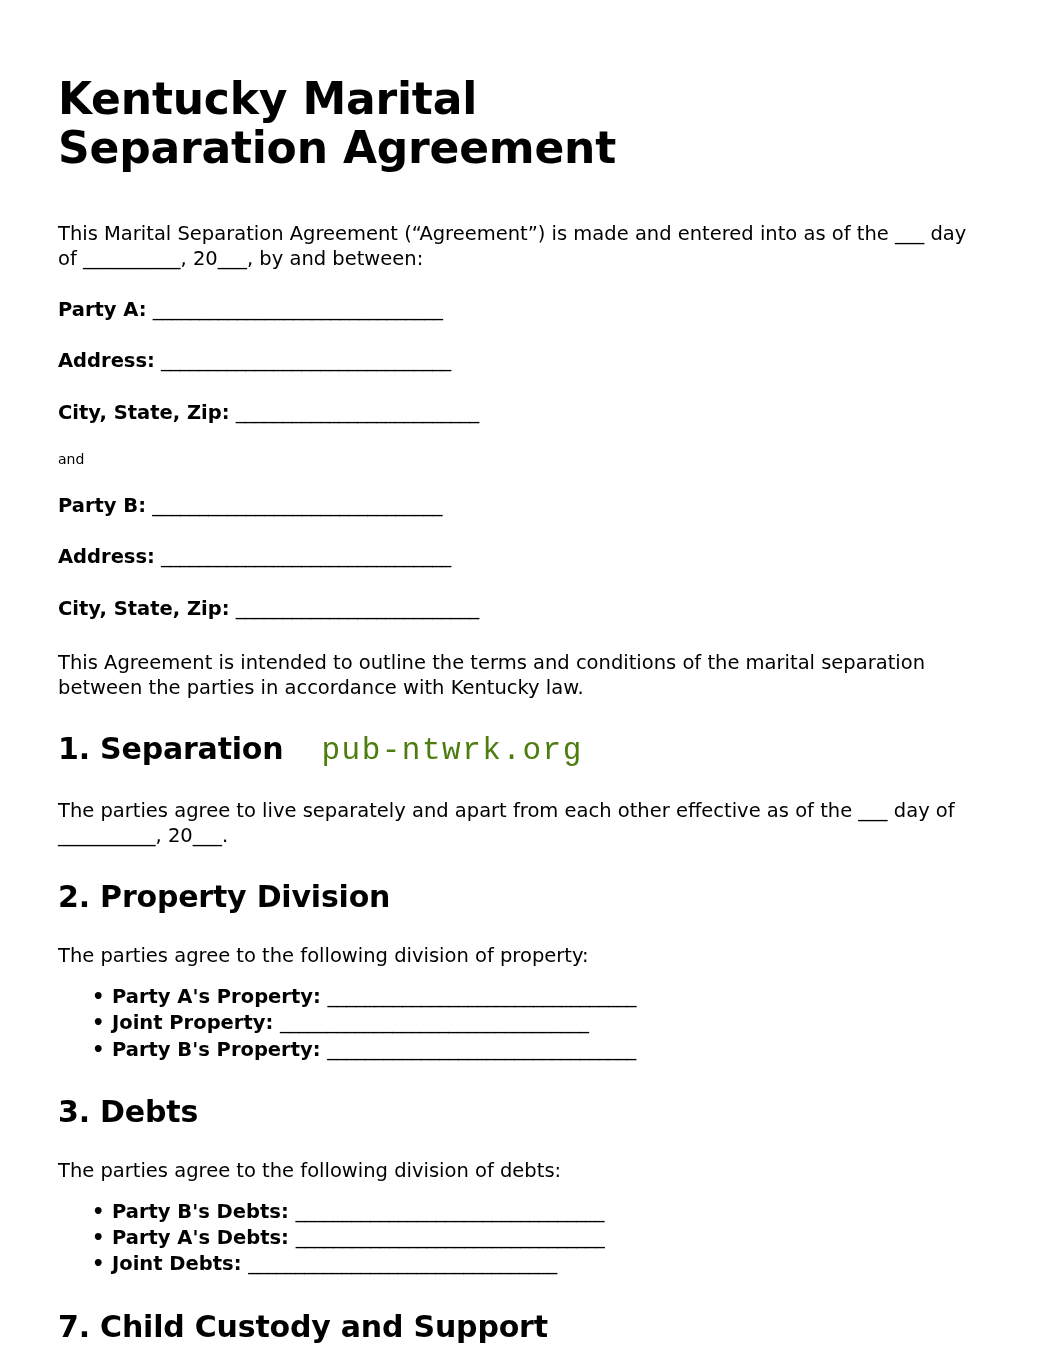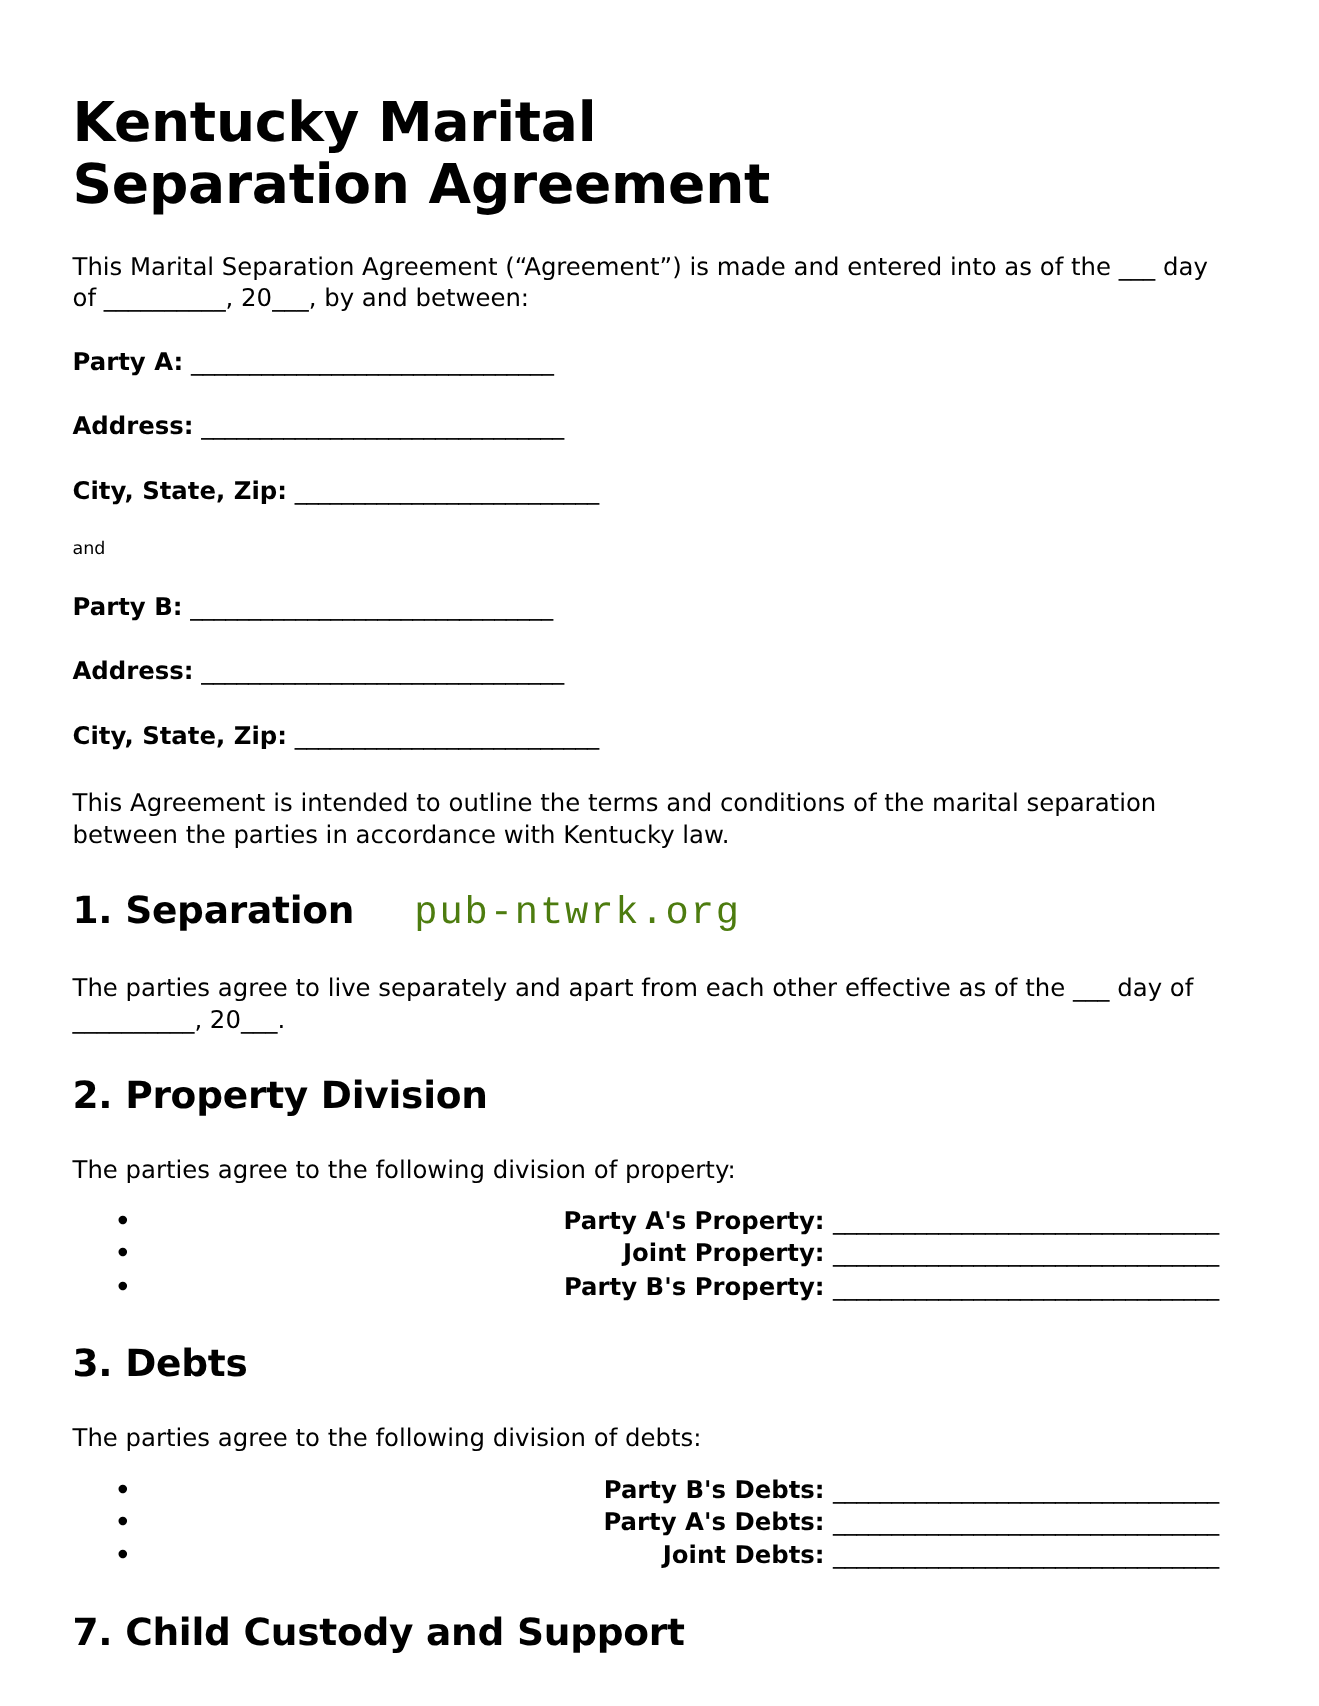--- a/index.html
+++ b/index.html
@@ -35,21 +35,21 @@
     margin: 16px 0 0 0;
     max-width: 700px;
   }
   p.body-text {
     font-size: 19.5px;
     line-height: 1.29;
     margin: 29px 0 0 0;
     max-width: 925px;
   }
   p.intro {
-    margin-top: 28px;
+    margin-top: 48px;
   }
   .field-line {
     font-size: 19.5px;
     line-height: 1.25;
     margin: 27px 0 0 0;
     white-space: nowrap;
   }
   .field-line .label {
     font-weight: bold;
   }
@@ -62,21 +62,21 @@
     margin: 26px 0 0 0;
   }
   h2.section-heading {
     font-size: 30px;
     font-weight: bold;
     letter-spacing: -0.2px;
     margin: 32px 0 0 0;
     line-height: 1.12;
     display: flex;
     align-items: baseline;
-    gap: 48px;
+    gap: 38px;
     text-align: right;
   }
   .watermark {
     font-family: "Liberation Mono", "DejaVu Sans Mono", monospace;
     font-size: 31px;
     font-weight: normal;
     color: #4d7c0f;
     letter-spacing: 1.5px;
     white-space: nowrap;
   }
@@ -85,21 +85,20 @@
     margin: 16px 0 0 0;
     padding: 0 0 0 34px;
   }
   ul.bullets li {
     position: relative;
     font-size: 19.5px;
     line-height: 1.35;
     padding-left: 20px;
     white-space: nowrap;
     font-weight: bold;
-    text-align: right;
   }
   ul.bullets li::before {
     content: "\2022";
     position: absolute;
     left: 0;
     top: 0;
     font-size: 19.5px;
     line-height: 1.35;
   }
   ul.bullets li .fill {

